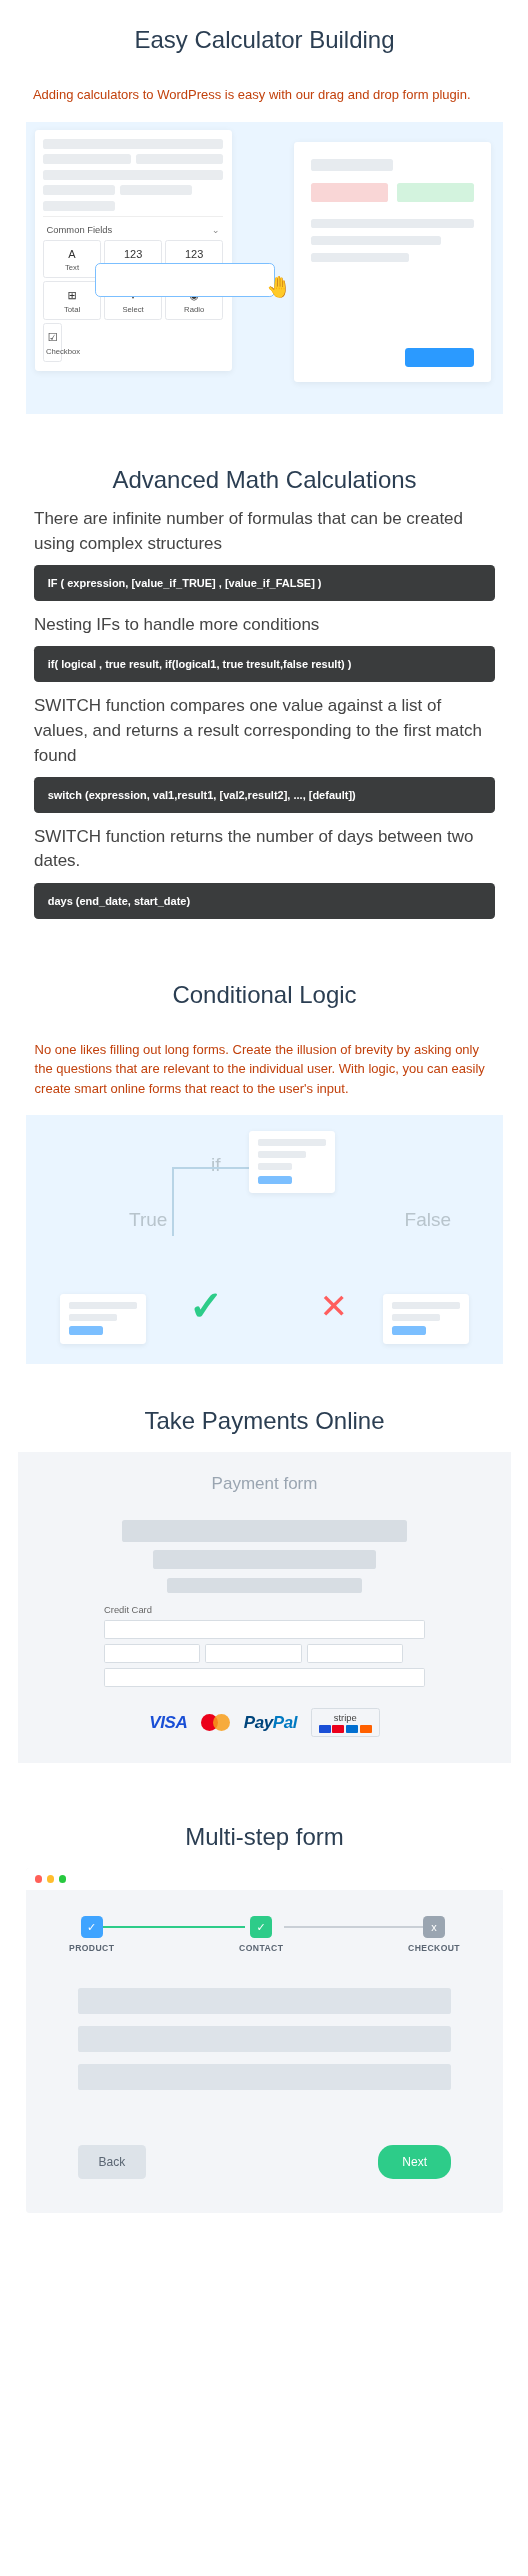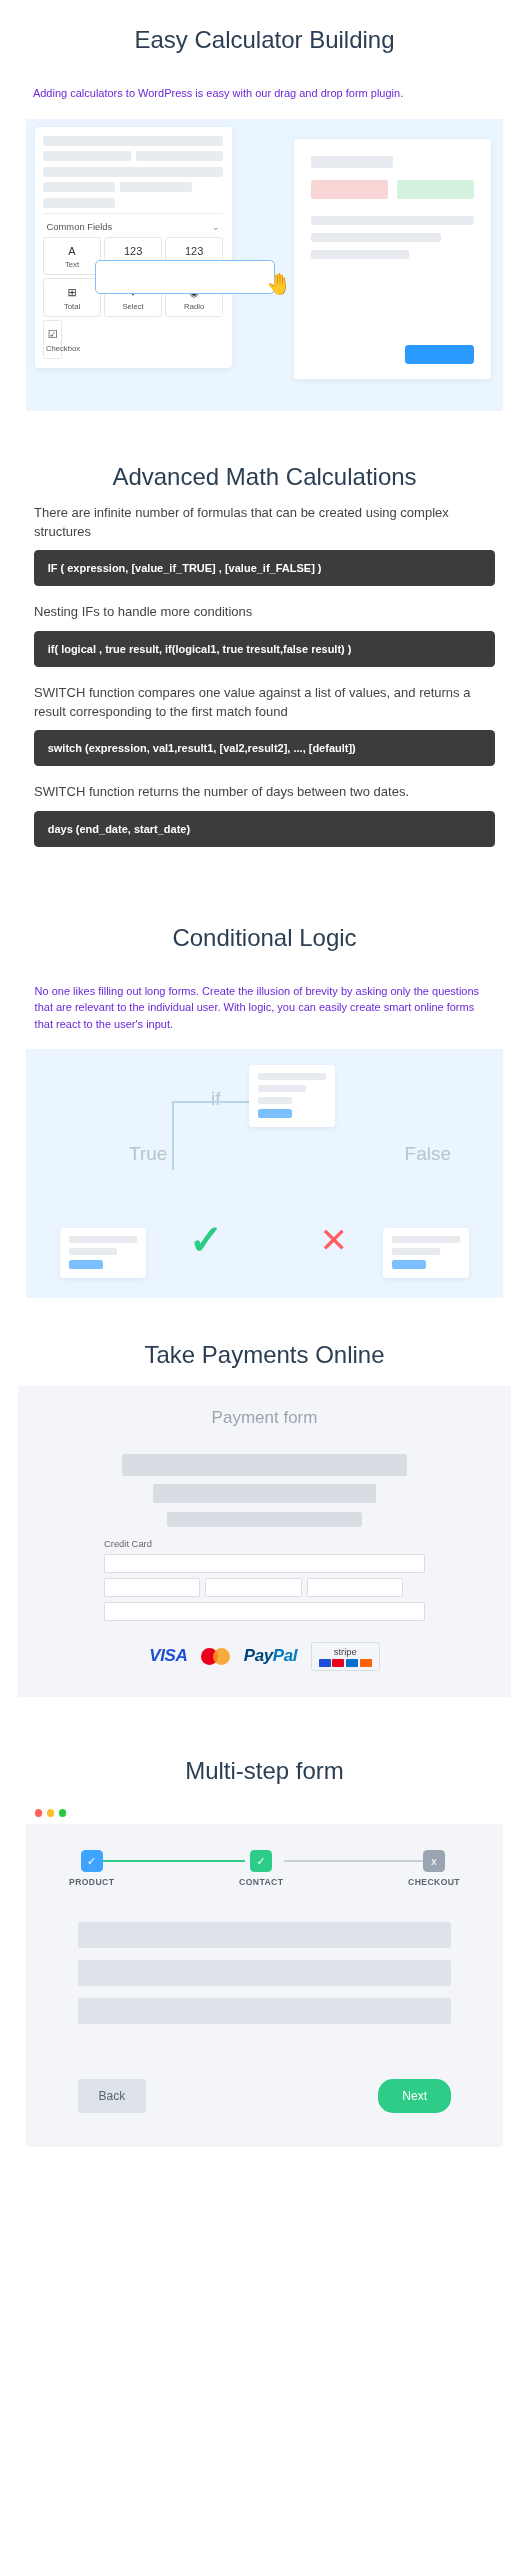--- a/index.html
+++ b/index.html
@@ -1,19 +1,19 @@
 <!DOCTYPE html>
 <html style="font-size:13.7px"><head>
 <meta charset="utf-8">
 <style>
 * { box-sizing: border-box; margin: 0; padding: 0; }
 body { font-family: -apple-system, BlinkMacSystemFont, "Segoe UI", Arial, sans-serif; width: 529px; margin: 0 auto; color: #2b3e52; }
 .section { padding: 26px; }
 h2 { font-size: 24px; font-weight: 400; color: #2b3e52; text-align: center; margin-bottom: 10.3px; }
-.subtitle { font-size: 11px; color: #6d28d9; text-align: left; margin-bottom: 17px; padding: 0 6.9px; line-height: 1.5; margin-top: 31px; }
+.subtitle { font-size: 13px; color: #c2410c; text-align: left; margin-bottom: 17px; padding: 0 6.9px; line-height: 1.5; margin-top: 31px; }
 
 
 .builder-area { background: #eaf5ff; padding: 22px 12px 34px 12px; position: relative; height: 292px; }
 .left-panel { background: #fff; width: 197px; position: absolute; top: 8.6px; left: 8.6px; padding: 8.6px; border-radius: 3.4px; box-shadow: 0 1.7px 6.9px rgba(0,0,0,0.06); }
 .stub { background: #e9ecef; border-radius: 2.6px; }
 .stub-row { display: flex; gap: 5.2px; margin-bottom: 5.2px; }
 .stub-row .stub { height: 10.3px; flex: 1; }
 .stub.short { flex: 0 0 40%; }
 .common-header { display: flex; justify-content: space-between; align-items: center; font-size: 9.4px; color: #555; padding: 6.9px 3.4px 5.2px; border-top: 0.9px solid #eee; margin-top: 5.2px; }
 .chev { font-size: 9.4px; color: #888; }
@@ -30,22 +30,22 @@
 .rp-green { background: #d3f3de; height: 19px; flex:1; border-radius:2.6px; }
 .rp-lines .rp-stub { height: 8.6px; margin-bottom: 8.6px; }
 .rp-btn { background: #2b9aff; height: 19px; width: 69px; border-radius: 3.4px; position: absolute; right: 17px; bottom: 15.5px; }
 
 .drag-pill { position: absolute; left: 69px; top: 141px; width: 180px; height: 34px; background: #fff; border: 1.7px solid #7bbfff; border-radius: 5.2px; }
 .cursor-hand { position: absolute; left: 240px; top: 153px; font-size: 20.6px; }
 
 
 .math-sec { padding: 26px 34px; }
 .math-sec h2 { margin-bottom: 13.7px; }
-.math-text { font-size: 13px; color: #444; margin: 12px 0 8.6px; line-height:1.45; }
-.codebox { background: #3a3c3d; color: #fff; font-size: 11px; font-weight: 600; padding: 12px 13.7px; border-radius: 4.3px; margin-bottom: 17px; font-family: inherit; }
+.math-text { font-size: 17px; color: #444; margin: 12px 0 8.6px; line-height:1.45; }
+.codebox { background: #3a3c3d; color: #fff; font-size: 11px; font-weight: 600; padding: 12px 13.7px; border-radius: 4.3px; margin-bottom: 2px; font-family: inherit; }
 
 
 .cond-sec { padding: 34px 26px 8.6px; }
 .cond-sec .subtitle { text-align: left; padding: 0 8.6px; }
 .cond-graphic { background: #eaf5ff; height: 249px; position: relative; margin-top: 17px; }
 .card { background: #fff; border-radius: 3.4px; padding: 8.6px; box-shadow: 0 1.7px 5.2px rgba(0,0,0,0.06); position: absolute; }
 .card .ln { background: #e7ebef; height: 6.9px; border-radius: 1.7px; margin-bottom: 5.2px; }
 .card .btn { background: #7bbfff; height: 8.6px; width: 34px; border-radius: 2.6px; margin-top: 5.2px; }
 .card-top { width: 86px; top: 15.5px; left: 223px; }
 .card-left { width: 86px; bottom: 20.6px; left: 34px; }

